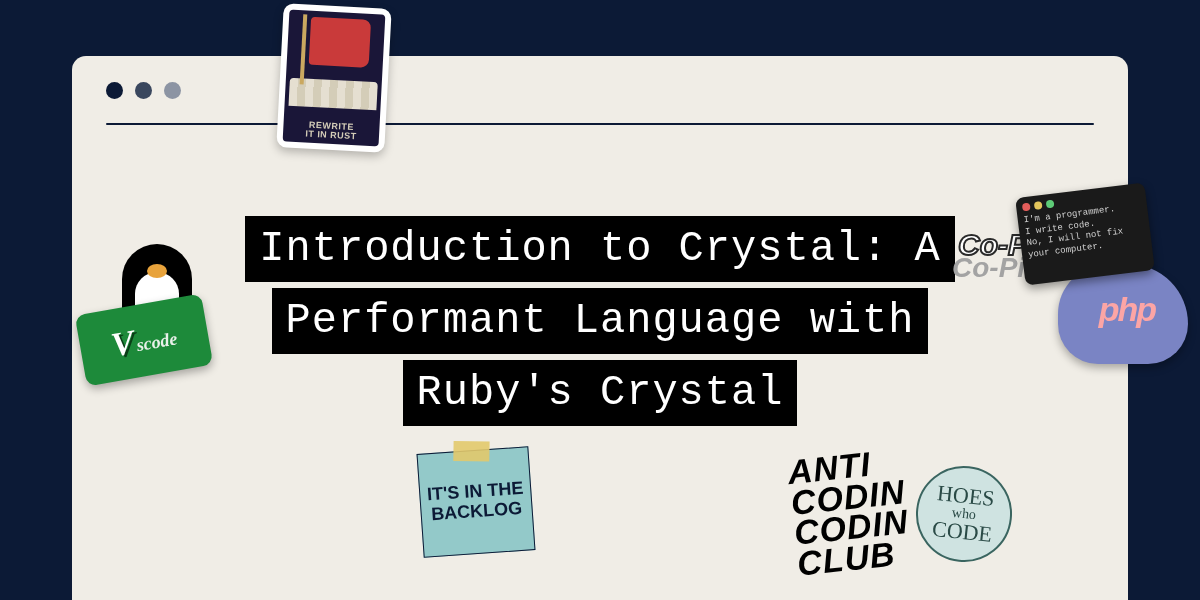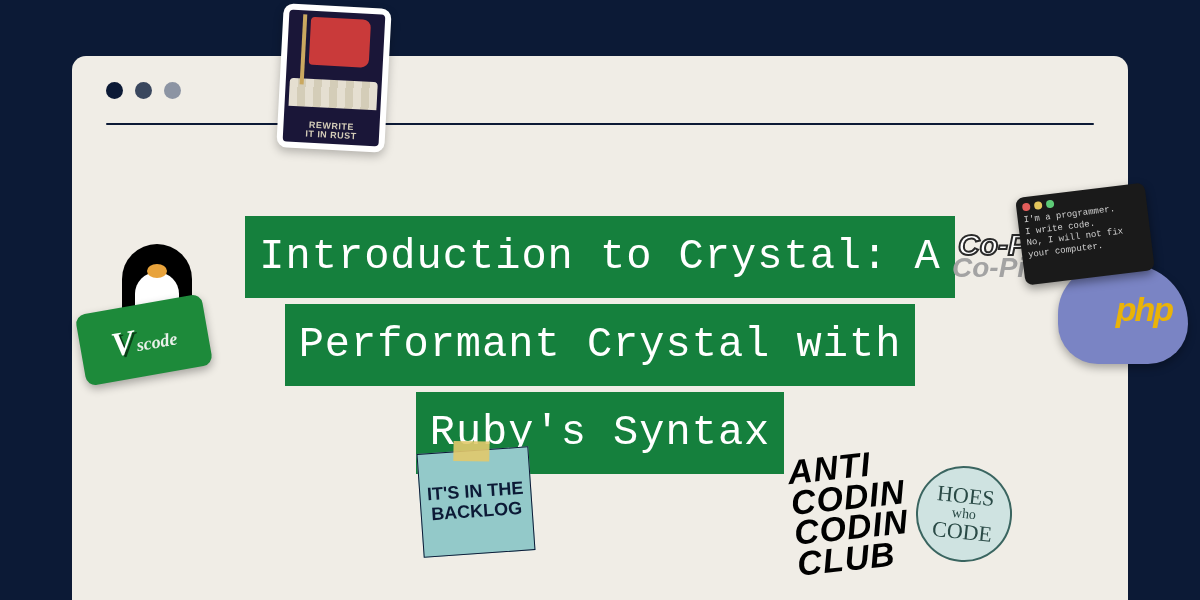--- a/index.html
+++ b/index.html
@@ -39,24 +39,24 @@
       margin: 24px 34px 0 34px;
       border-radius: 2px;
     }
     .title-wrap {
       text-align: center;
       margin-top: 88px;
       line-height: 1.0;
     }
     .title-line {
       display: inline-block;
-      background: #15803d;
+      background: #000000;
       color: #fff;
       font-size: 42px;
-      padding: 20px 14px;
+      padding: 12px 14px;
       margin: 3px 0;
       letter-spacing: 1px;
     }
     .sticker {
       position: absolute;
       border-radius: 10px;
       background: #fff;
       box-shadow: 0 4px 10px rgba(0,0,0,.25);
     }
     
@@ -118,41 +118,41 @@
     .hoes-big{font-size:22px;line-height:.9;} .hoes-small{font-size:14px;} 
     
     .st-right {
       left: 968px; top: 186px;
       width: 230px; height: 200px;
       background:transparent;box-shadow:none;
     }
     .copilot-text { position:absolute;left:-16px;top:70px;font:italic 900 28px/.85 Arial,sans-serif;color:#a3a3a3;-webkit-text-stroke:0; }
     .copilot-outline { color:#fff;-webkit-text-stroke:2px #2a2a2a;position:absolute;left:-10px;top:46px;font:italic 900 30px/.85 Arial,sans-serif; }
     .php-body { position:absolute;right:10px;top:78px;width:130px;height:100px;background:#7a84c4;border-radius:50px 60px 40px 40px;box-shadow:0 4px 8px rgba(0,0,0,.3); }
-    .php-text { position:absolute;right:26px;top:106px;font:italic bold 34px/1 Arial,sans-serif;color:#eab308;letter-spacing:-2px; }
+    .php-text { position:absolute;right:43px;top:106px;font:italic bold 34px/1 Arial,sans-serif;color:#fca5a5;letter-spacing:-2px; }
     .term { position:absolute;right:48px;top:4px;width:130px;height:88px;background:#1a1a1a;border-radius:8px;transform:rotate(-7deg);padding:6px;box-shadow:0 4px 10px rgba(0,0,0,.4); }
     .term-dots{display:flex;gap:4px;margin-bottom:4px;}
     .term-dot{width:8px;height:8px;border-radius:50%;}
     .td-r{background:#e35d5b;}.td-y{background:#e3c55b;}.td-g{background:#5ecb77;}
     .term-text{color:#d0d0d0;font:9px/1.3 'Courier New',monospace;}
   </style>
 </head>
 <body>
 
 <div class="window">
   <div class="window-controls">
     <div class="dot dot-1"></div>
     <div class="dot dot-2"></div>
     <div class="dot dot-3"></div>
   </div>
   <div class="divider"></div>
   <div class="title-wrap">
     <span class="title-line">Introduction to Crystal: A</span><br>
-    <span class="title-line">Performant Crystal with</span><br>
-    <span class="title-line">Ruby's Syntax</span>
+    <span class="title-line">Performant Language with</span><br>
+    <span class="title-line">Ruby's Crystal</span>
   </div>
 </div>
 
 <div class="sticker st-rust">
   <div class="rust-inner">
     <div class="rust-flag"></div>
     <div class="rust-crowd"></div>
     <div class="rust-text">
       <span>REWRITE</span><br>
       <span>IT IN RUST</span>

